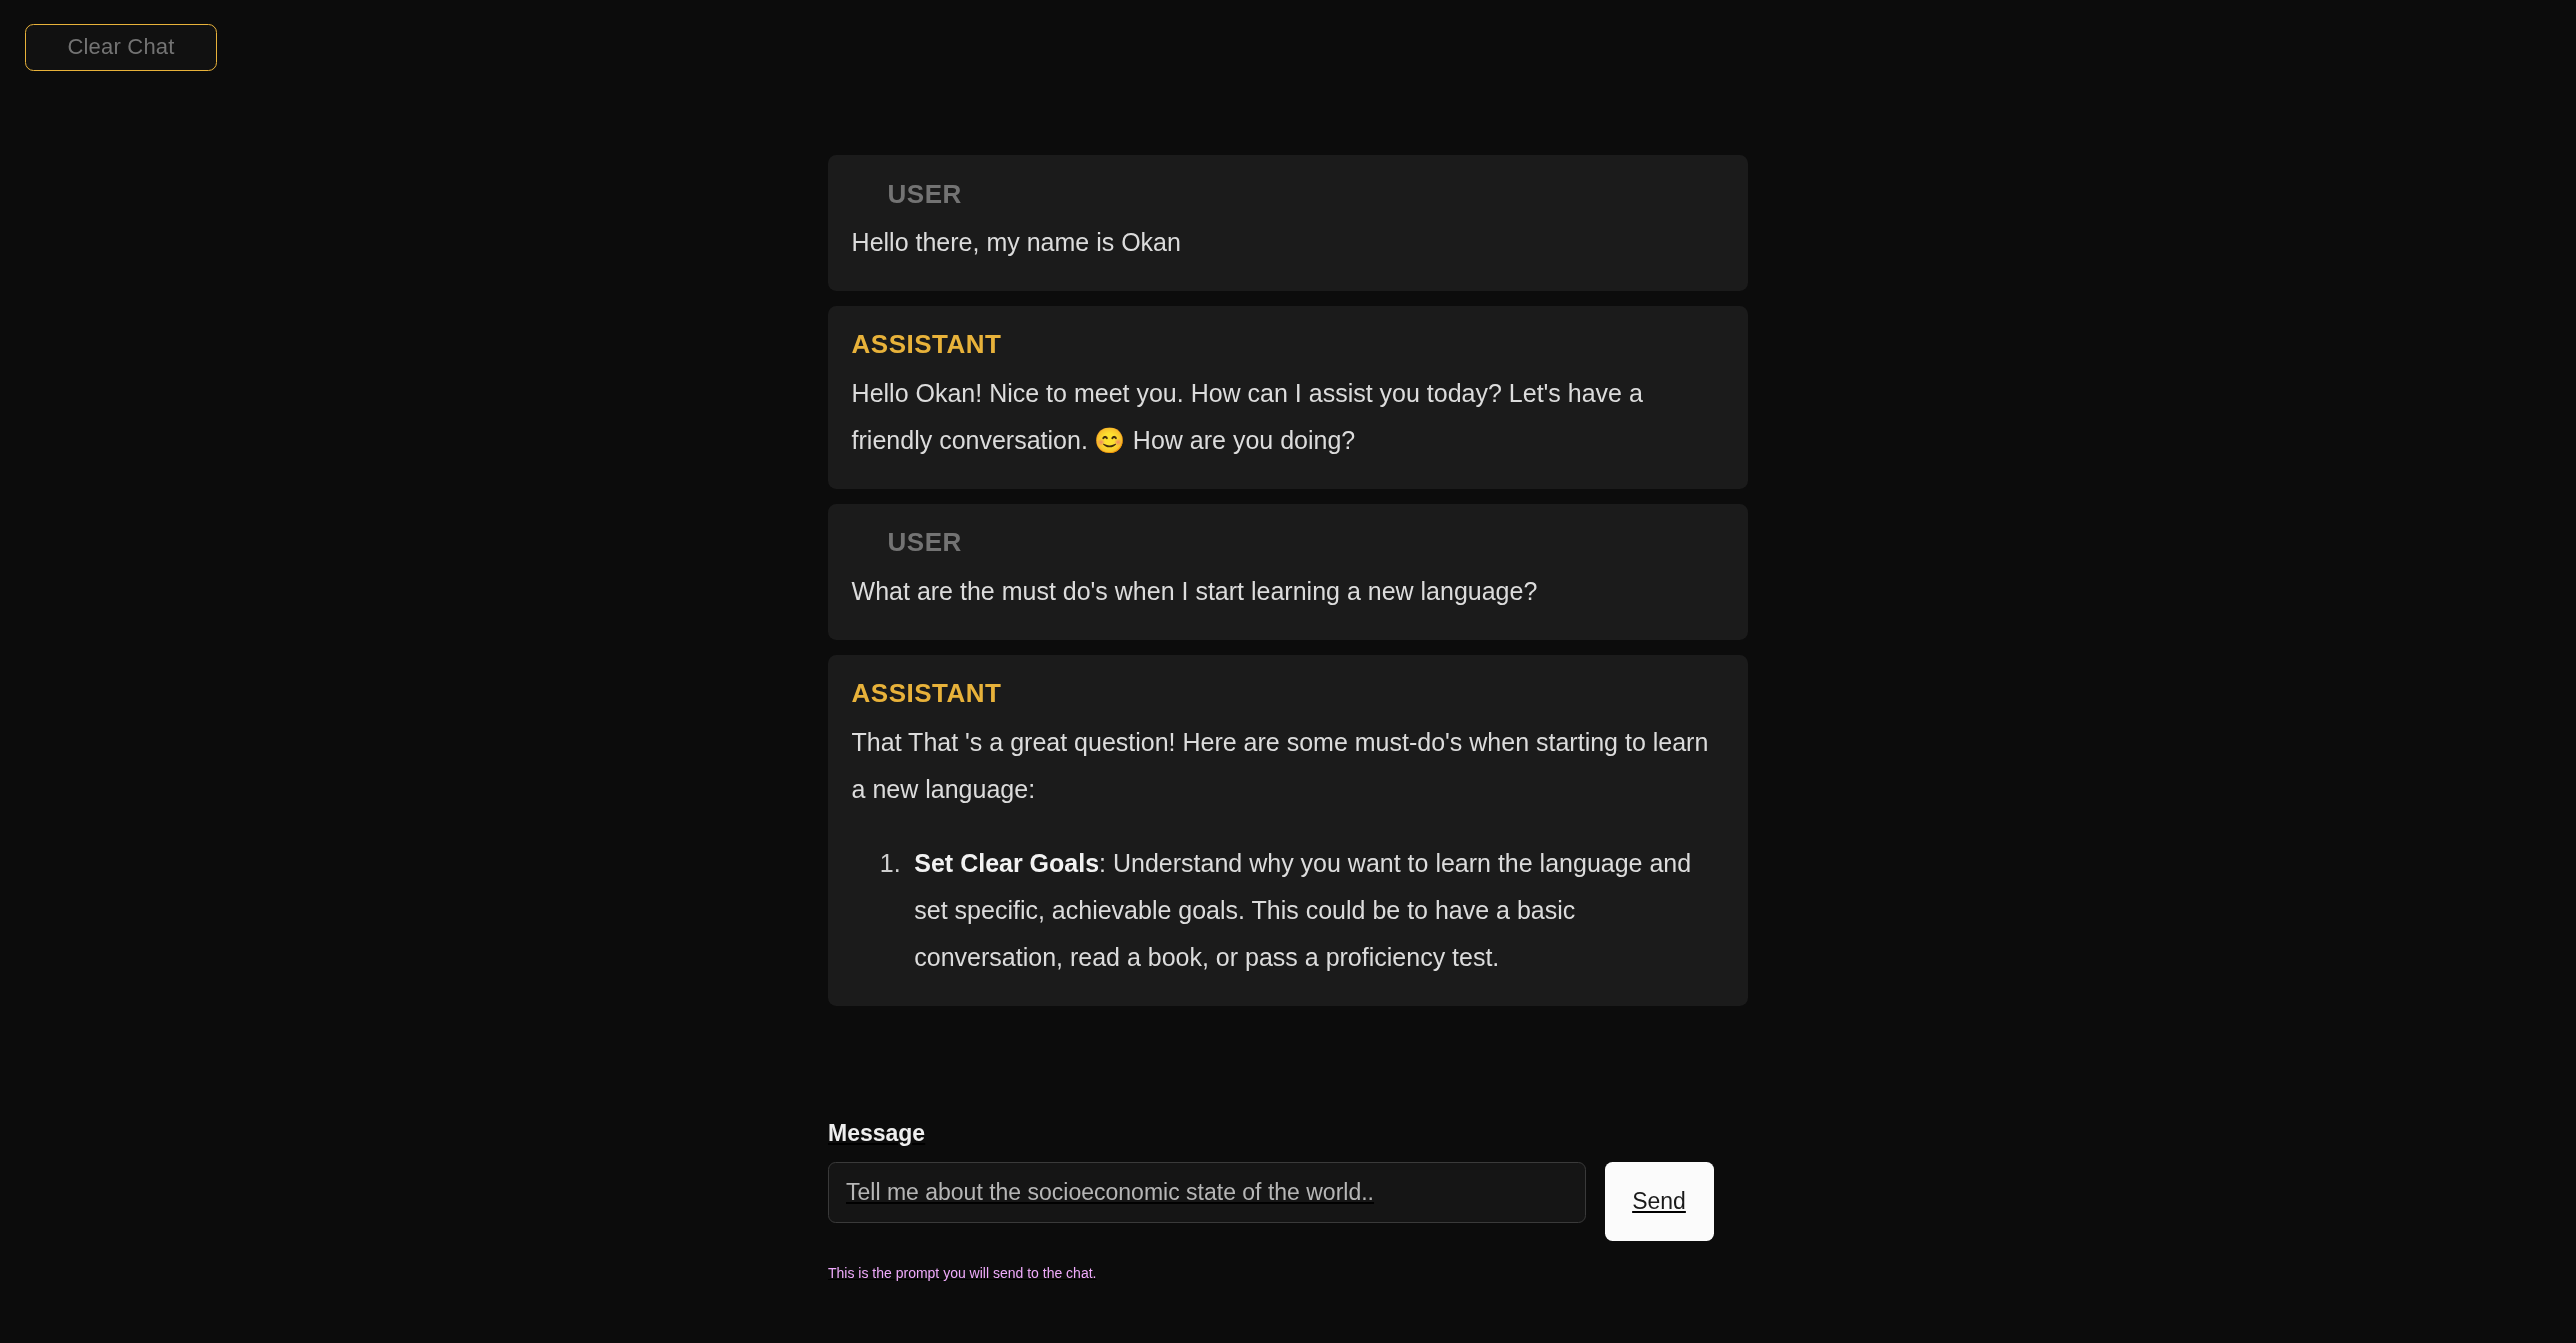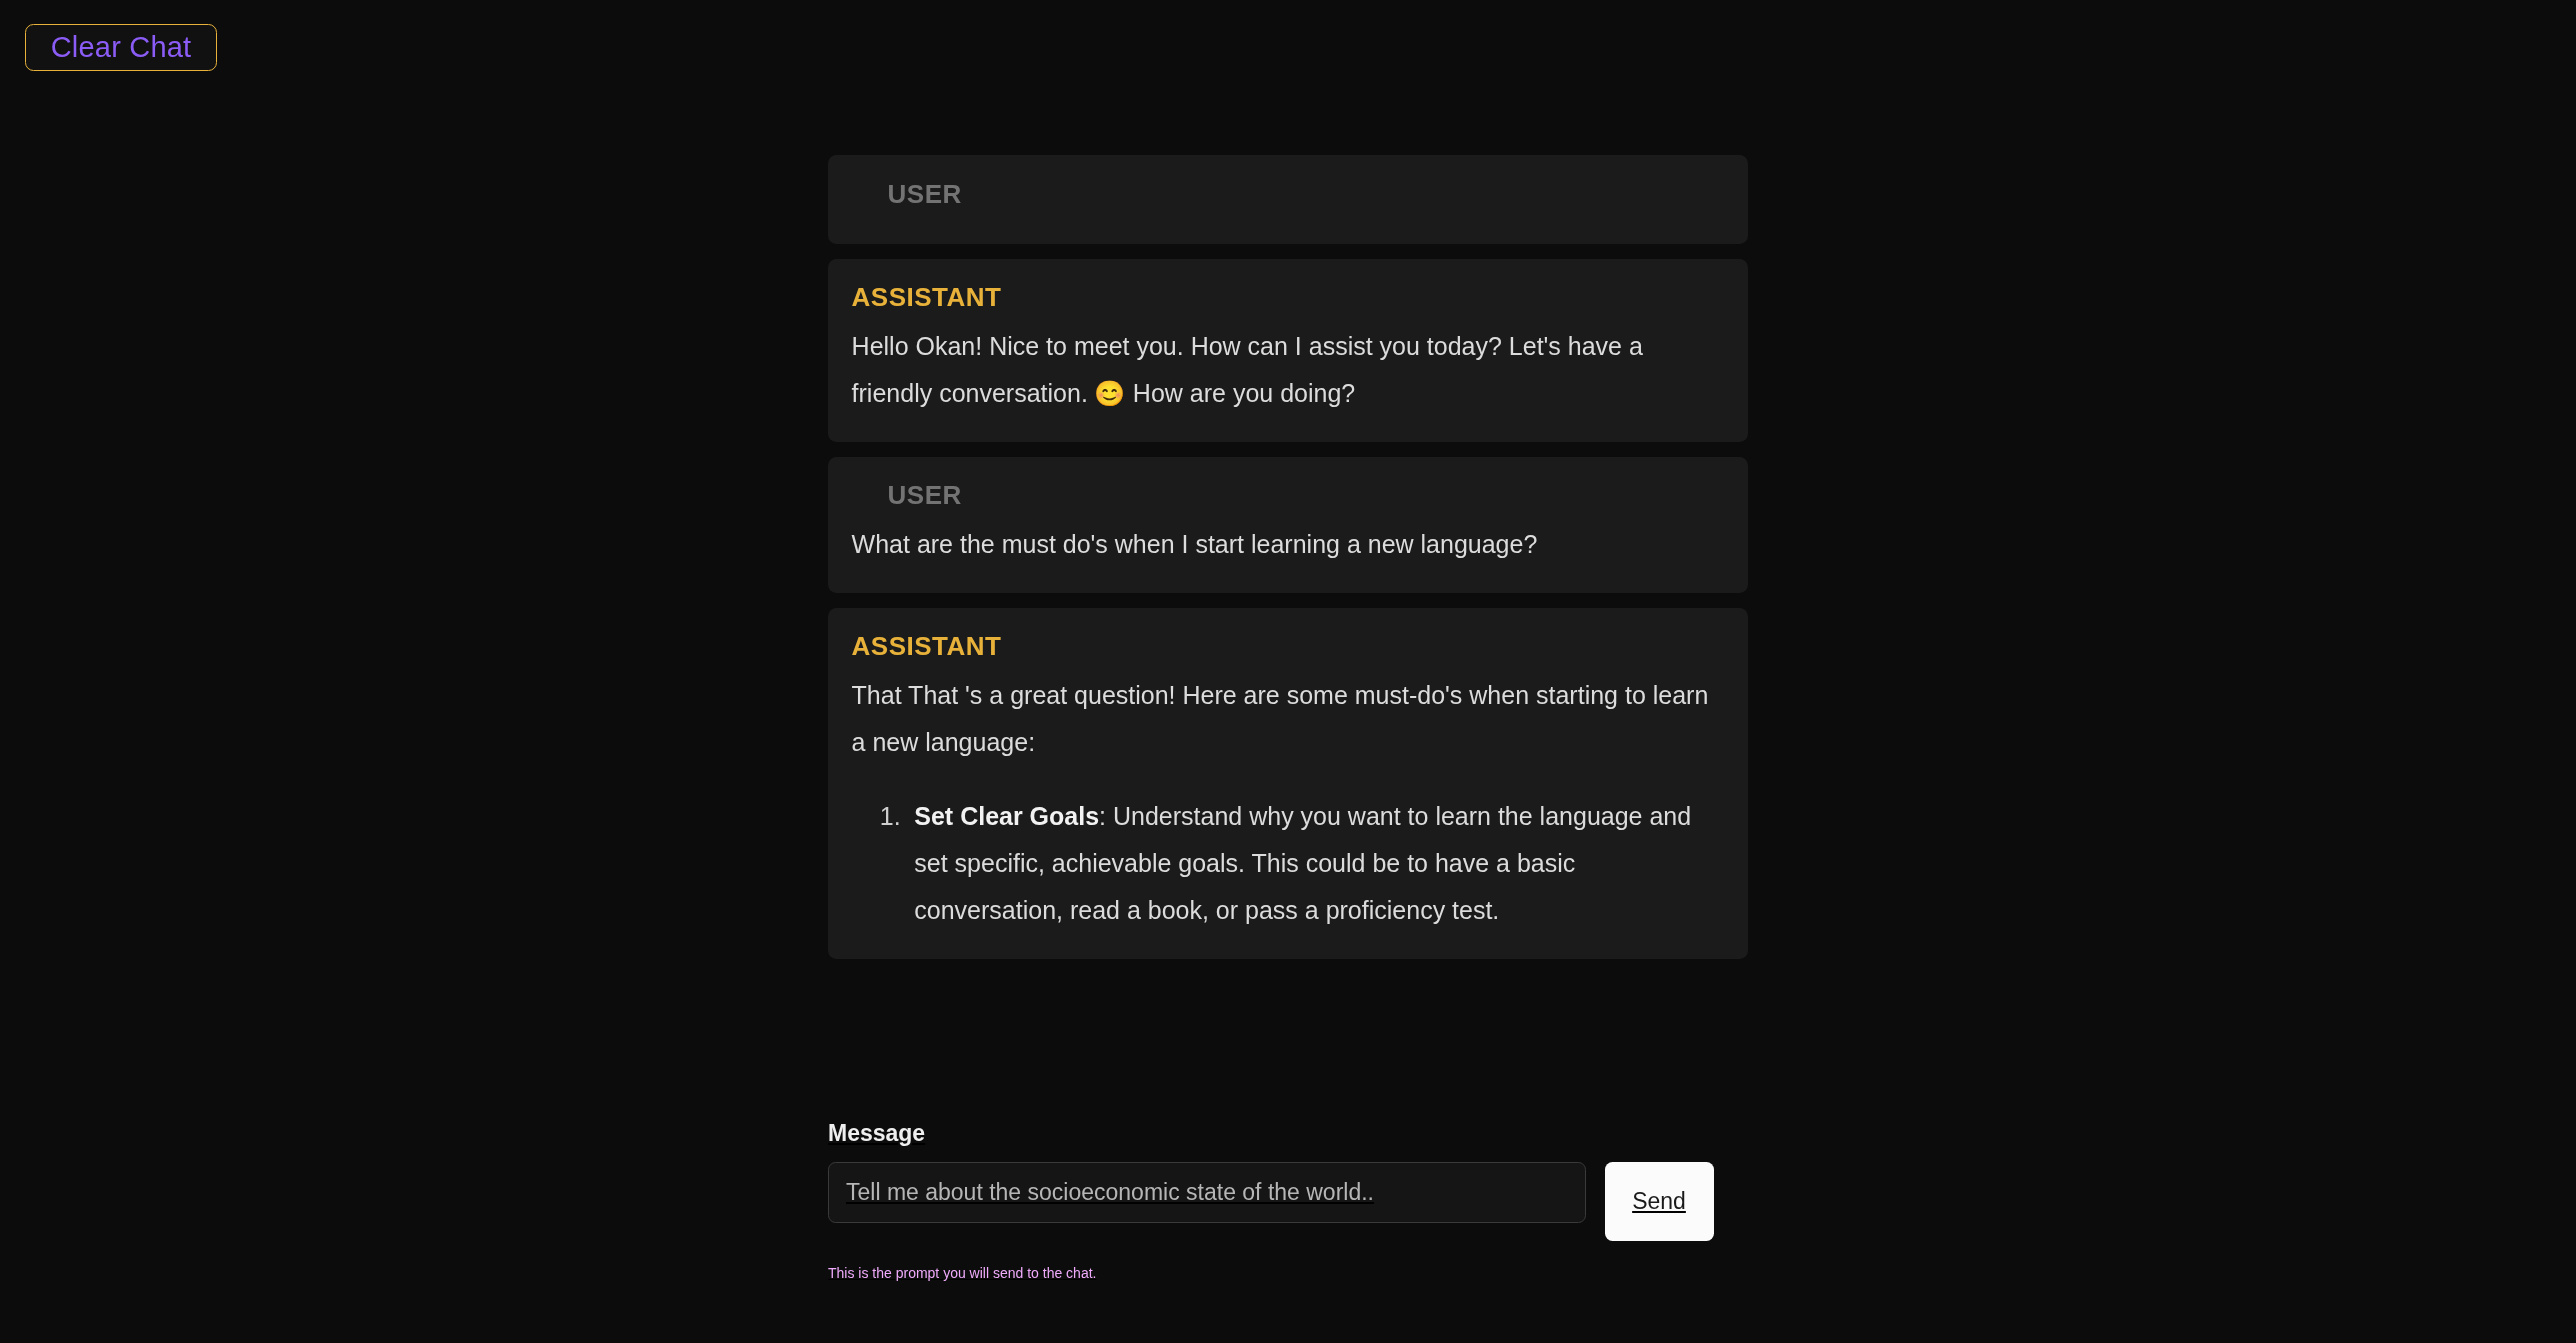--- a/index.html
+++ b/index.html
@@ -24,22 +24,22 @@
   .clear-chat {
     position: absolute;
     left: 25px;
     top: 23.6px;
     width: 192px;
     height: 47px;
     box-sizing: border-box;
     background: #111111;
     border: 1.7px solid #e8b23a;
     border-radius: 8.4px;
-    color: #8b5cf6;
-    font-size: 29px;
+    color: #737373;
+    font-size: 22px;
     line-height: 44px;
     text-align: center;
     cursor: pointer;
     letter-spacing: 0.2px;
   }
 
   
   .chat-column {
     position: absolute;
     left: 828px;
@@ -151,20 +151,23 @@
 <body>
 
 <div class="app">
 
   <div class="clear-chat">Clear Chat</div>
 
   <div class="chat-column">
 
     <div class="msg-card">
       <div class="msg-role role-user">USER</div>
+      <div class="msg-body">
+        <p>Hello there, my name is Okan</p>
+      </div>
     </div>
 
     <div class="msg-card">
       <div class="msg-role role-assistant">ASSISTANT</div>
       <div class="msg-body">
         <p>Hello Okan! Nice to meet you. How can I assist you today? Let's have a friendly conversation. 😊 How are you doing?</p>
       </div>
     </div>
 
     <div class="msg-card">

